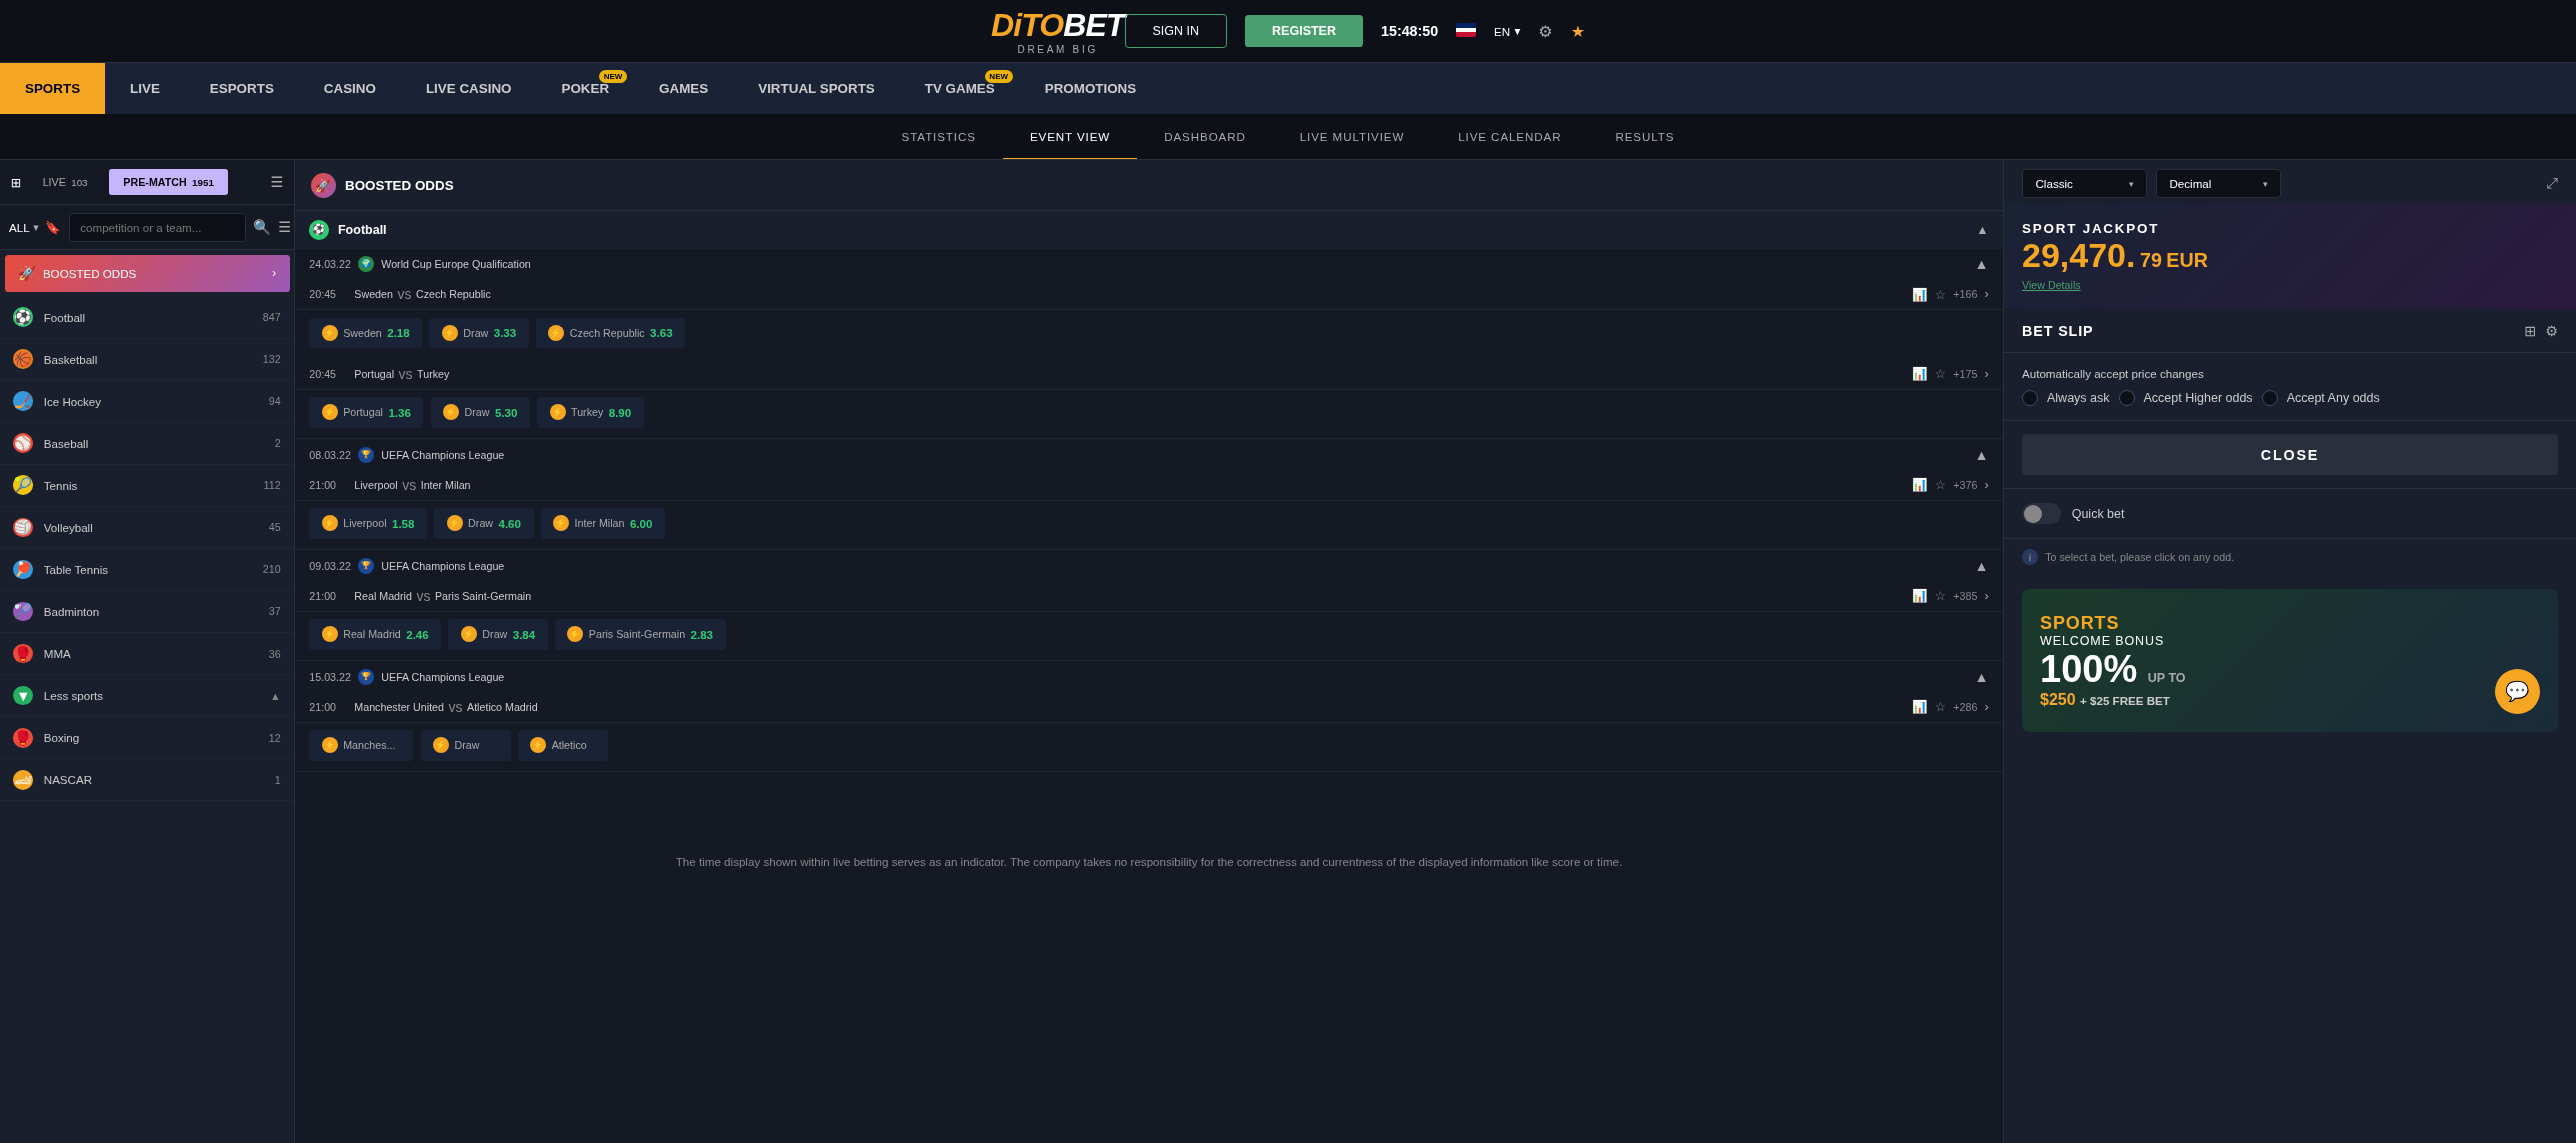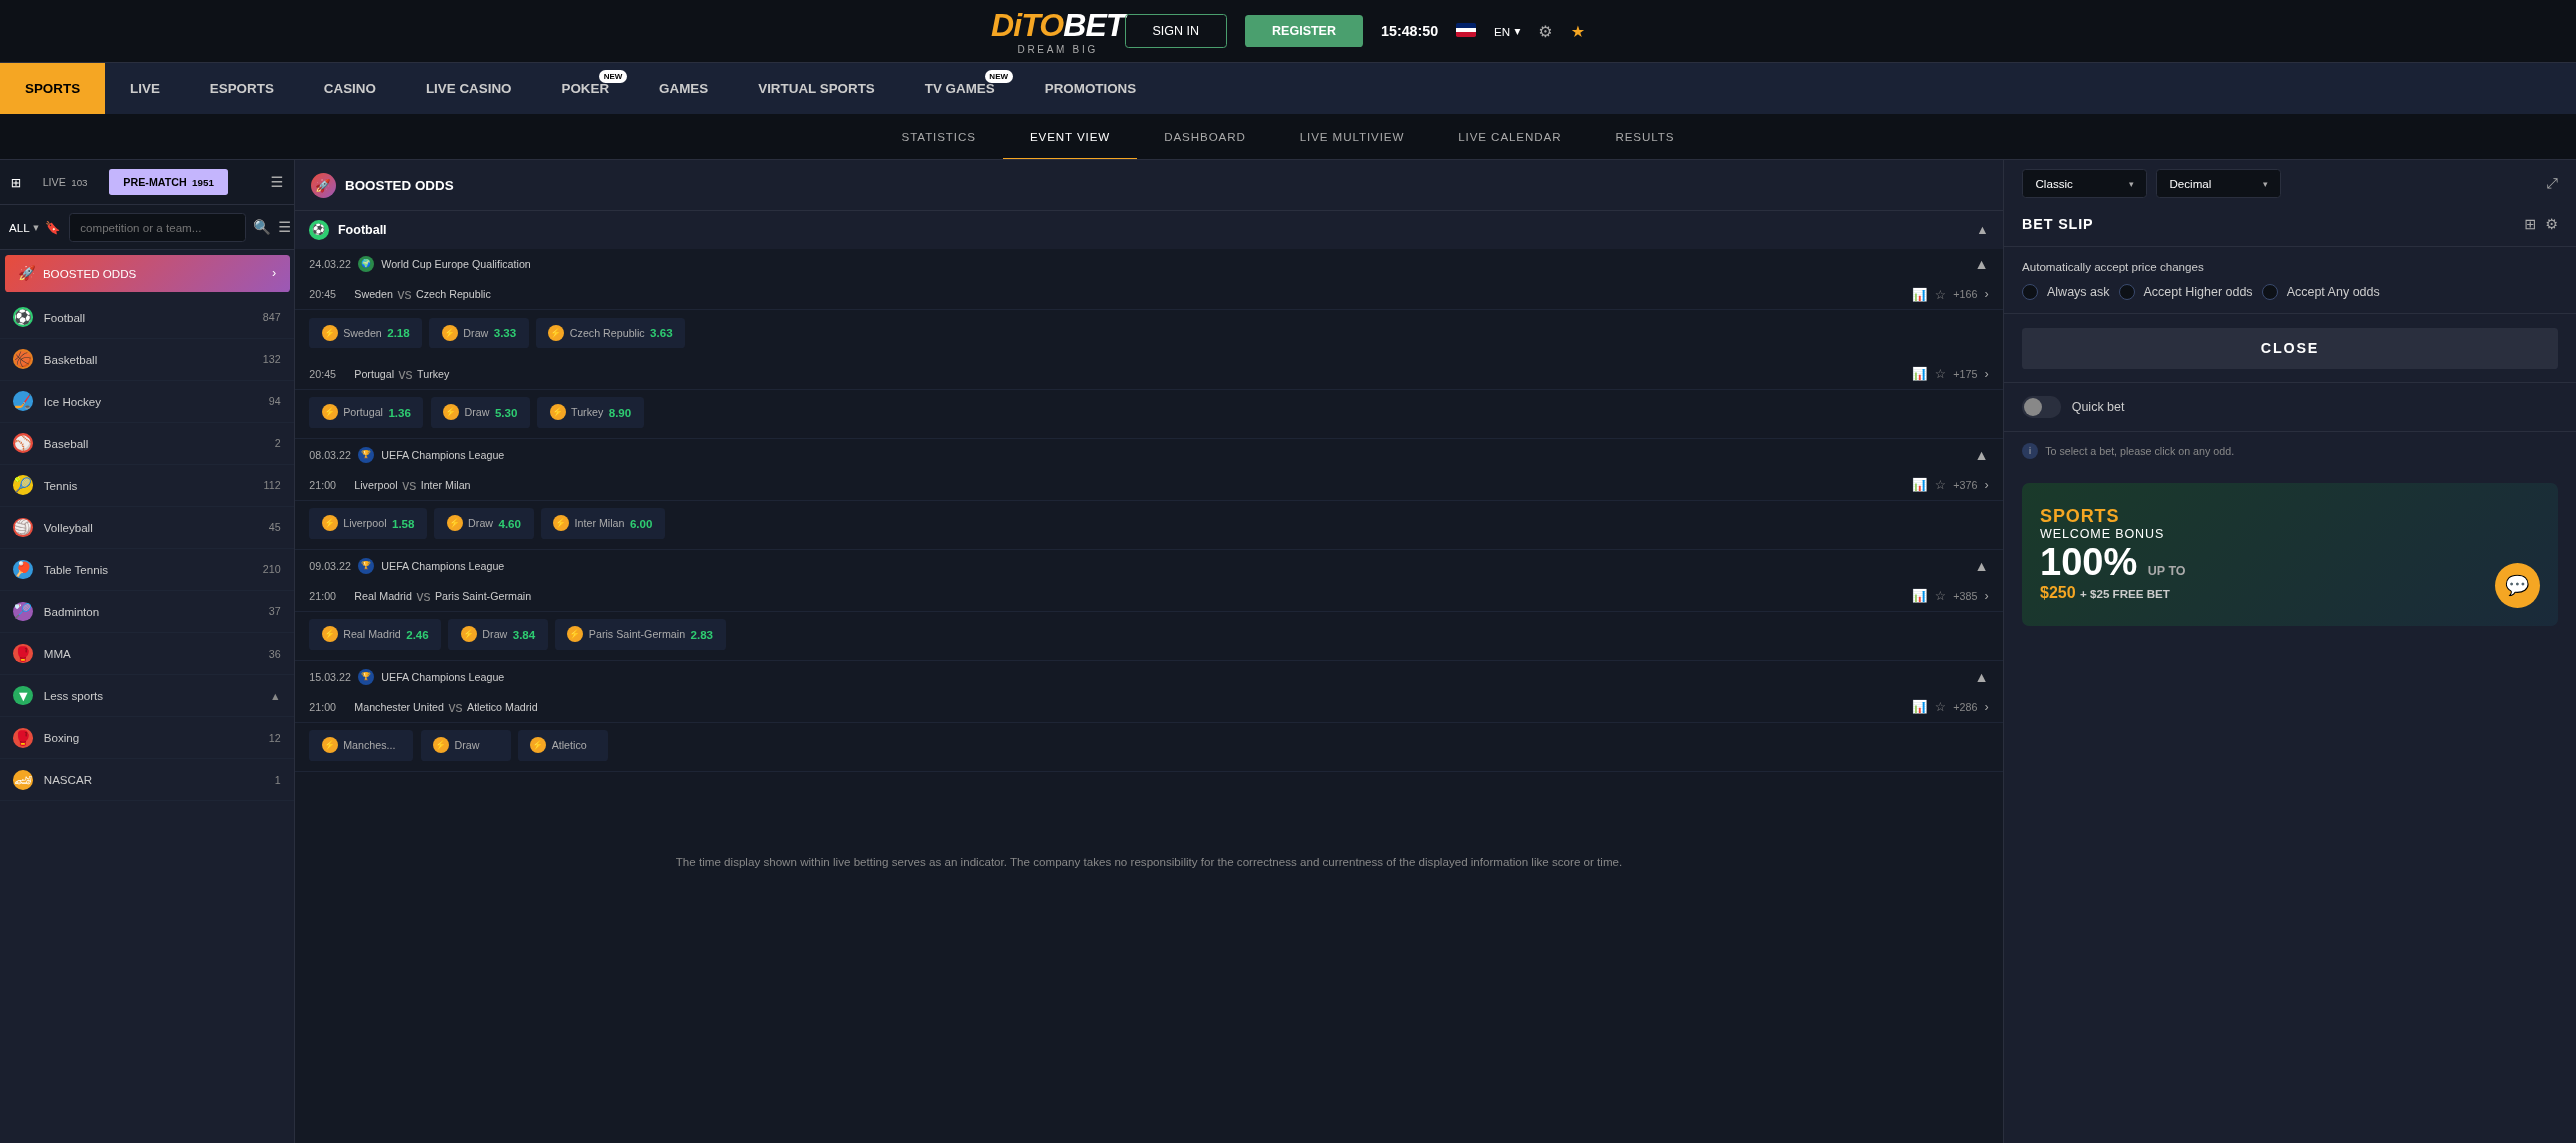--- a/index.html
+++ b/index.html
@@ -16,21 +16,21 @@
     .register-btn { background: #4a9f6e; border: none; color: #fff; padding: 9px 27px; border-radius: 3.6px; cursor: pointer; font-size: 12.5px; font-weight: bold; }
     .time-display { color: #fff; font-size: 14.3px; font-weight: bold; }
     .lang-selector { color: #fff; display: flex; align-items: center; gap: 4.5px; cursor: pointer; }
     .flag { width: 19.7px; height: 14.3px; background: linear-gradient(to bottom, #012169 33%, #fff 33%, #fff 66%, #c8102e 66%); border-radius: 1.8px; position: relative; display: inline-block; }
     .gear-icon { font-size: 16px; cursor: pointer; color: #aaa; }
 
     
     .main-nav { background: #1a2235; display: flex; align-items: center; height: 52px; border-bottom: 1.8px solid #0d1117; }
     .nav-item { padding: 0 25px; height: 100%; display: flex; align-items: center; cursor: pointer; font-size: 13.4px; color: #ccc; font-weight: bold; text-transform: uppercase; position: relative; white-space: nowrap; }
     .nav-item.active { background: #f5a623; color: #000; }
-    .nav-badge-new { background: #ffffff; color: #000; font-size: 8px; padding: 1.8px 4.5px; border-radius: 7.2px; position: absolute; top: 7.2px; right: 7.2px; font-weight: bold; }
+    .nav-badge-new { background: #eab308; color: #000; font-size: 8px; padding: 1.8px 4.5px; border-radius: 7.2px; position: absolute; top: 7.2px; right: 7.2px; font-weight: bold; }
 
     
     .sub-nav { background: #0d1117; display: flex; align-items: center; justify-content: center; gap: 0; height: 45px; border-bottom: 0.9px solid #2a2f3e; }
     .sub-nav-item { padding: 0 27px; height: 100%; display: flex; align-items: center; cursor: pointer; font-size: 11.6px; color: #aaa; text-transform: uppercase; letter-spacing: 0.9px; border-bottom: 1.8px solid transparent; }
     .sub-nav-item.active { color: #fff; border-bottom: 1.8px solid #f5a623; }
 
     
     .content { display: flex; height: calc(1144px - 159px); }
 
     
@@ -596,20 +596,31 @@
         <span>Classic</span>
         <span class="arrow">▾</span>
       </div>
       <div class="selector-dropdown">
         <span>Decimal</span>
         <span class="arrow">▾</span>
       </div>
       <span class="expand-icon">⤢</span>
     </div>
 
+    <div class="right-top">
+      <div class="jackpot-section">
+        <div class="jackpot-label">SPORT JACKPOT</div>
+        <div class="jackpot-amount">
+          <span>29,470.</span>
+            <span style="font-size:19.7px">79</span>
+          <span class="jackpot-currency">EUR</span>
+        </div>
+        <a class="view-details">View Details</a>
+      </div>
+    </div>
 
     <div class="bet-slip-section">
       <div class="bet-slip-header">
         <span class="bet-slip-title">BET SLIP</span>
         <div class="bet-slip-icons">
           <span>⊞</span>
           <span>⚙</span>
         </div>
       </div>
     </div>

